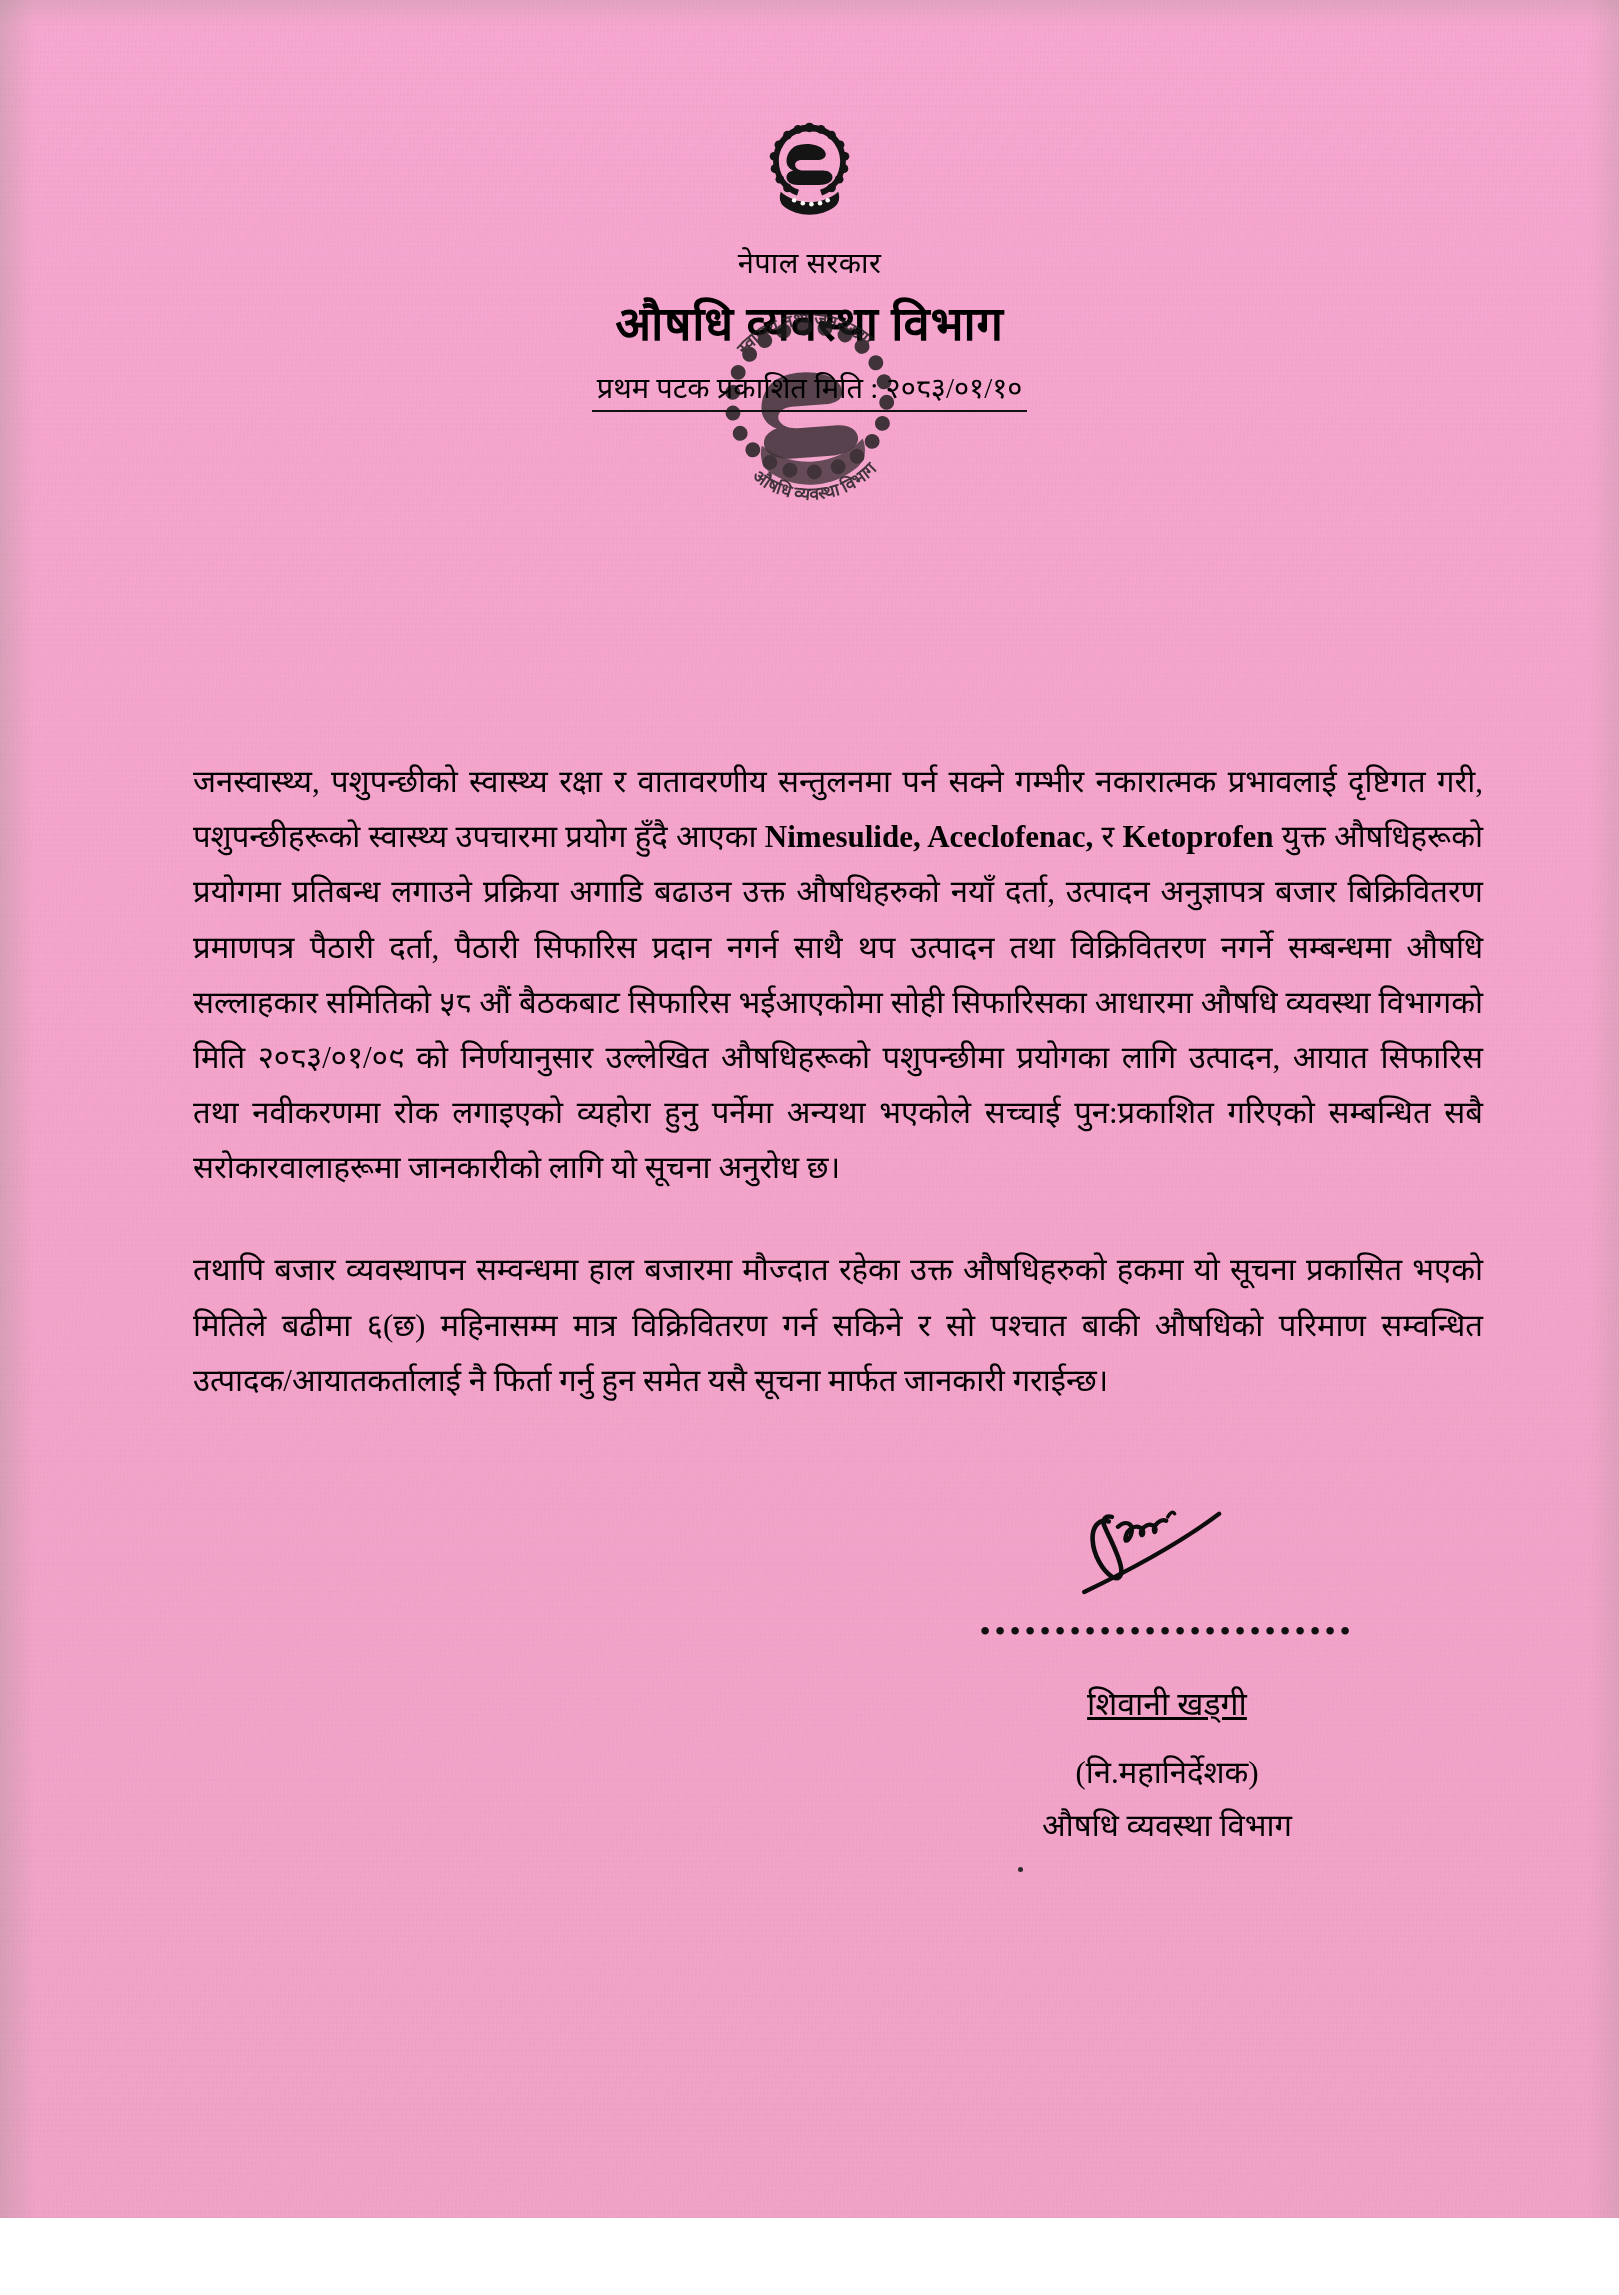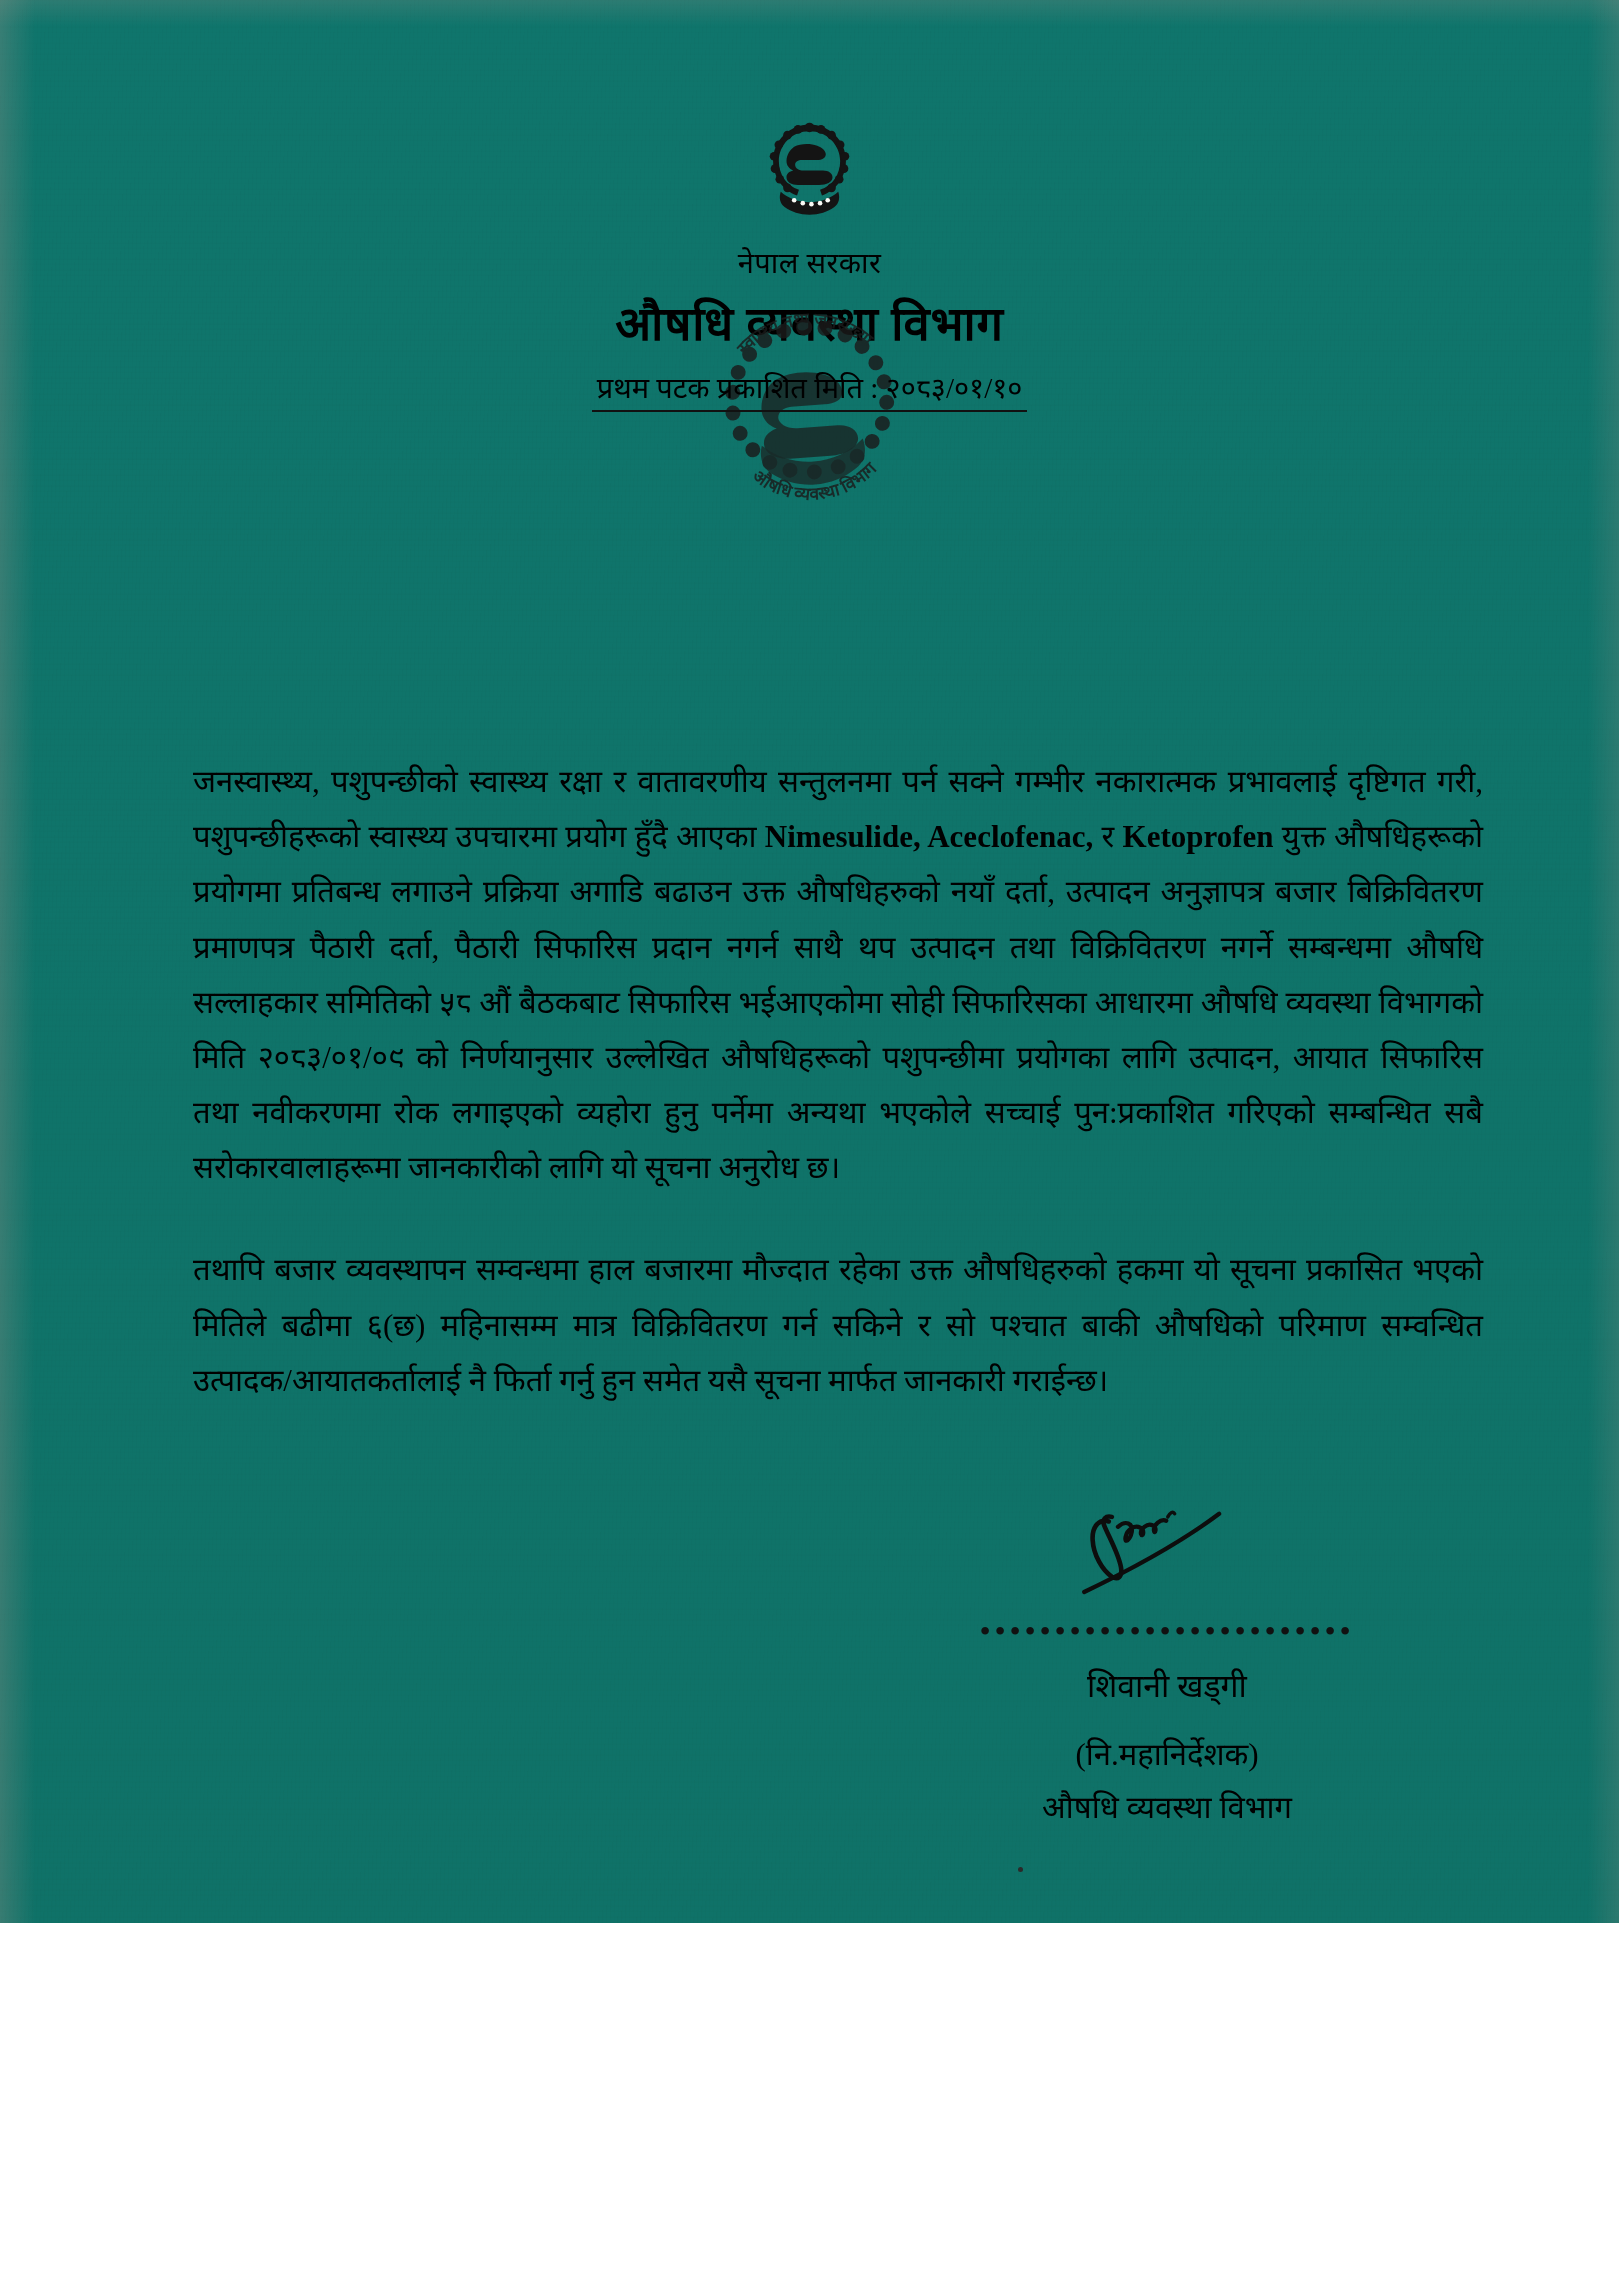--- a/index.html
+++ b/index.html
@@ -4,22 +4,22 @@
 <title>Notice</title>
 <style>
   html, body {
     margin: 0;
     padding: 0;
     background: #ffffff;
   }
   .page {
     position: relative;
     width: 1619px;
-    height: 1923px;
-    background: #0f766e;
+    height: 2218px;
+    background: #f9a8d4;
     overflow: hidden;
     font-family: "Liberation Serif", "DejaVu Serif", serif;
     color: #000000;
   }
   
   .paper-texture {
     position: absolute;
     inset: 0;
     pointer-events: none;
     background:
@@ -158,21 +158,22 @@
     font-size: 32px;
     letter-spacing: 3.8px;
     line-height: 1;
     height: 31px;
     overflow: hidden;
     white-space: nowrap;
     color: #111;
   }
   .sig-name {
     font-size: 32px;
-    margin-top: 17px;
+    margin-top: 35px;
+    text-decoration: underline;
   }
   .sig-title {
     font-size: 31px;
     margin-top: 26px;
   }
   .sig-dept {
     font-size: 31px;
     margin-top: 10.7px;
   }
   .stray-dot {

